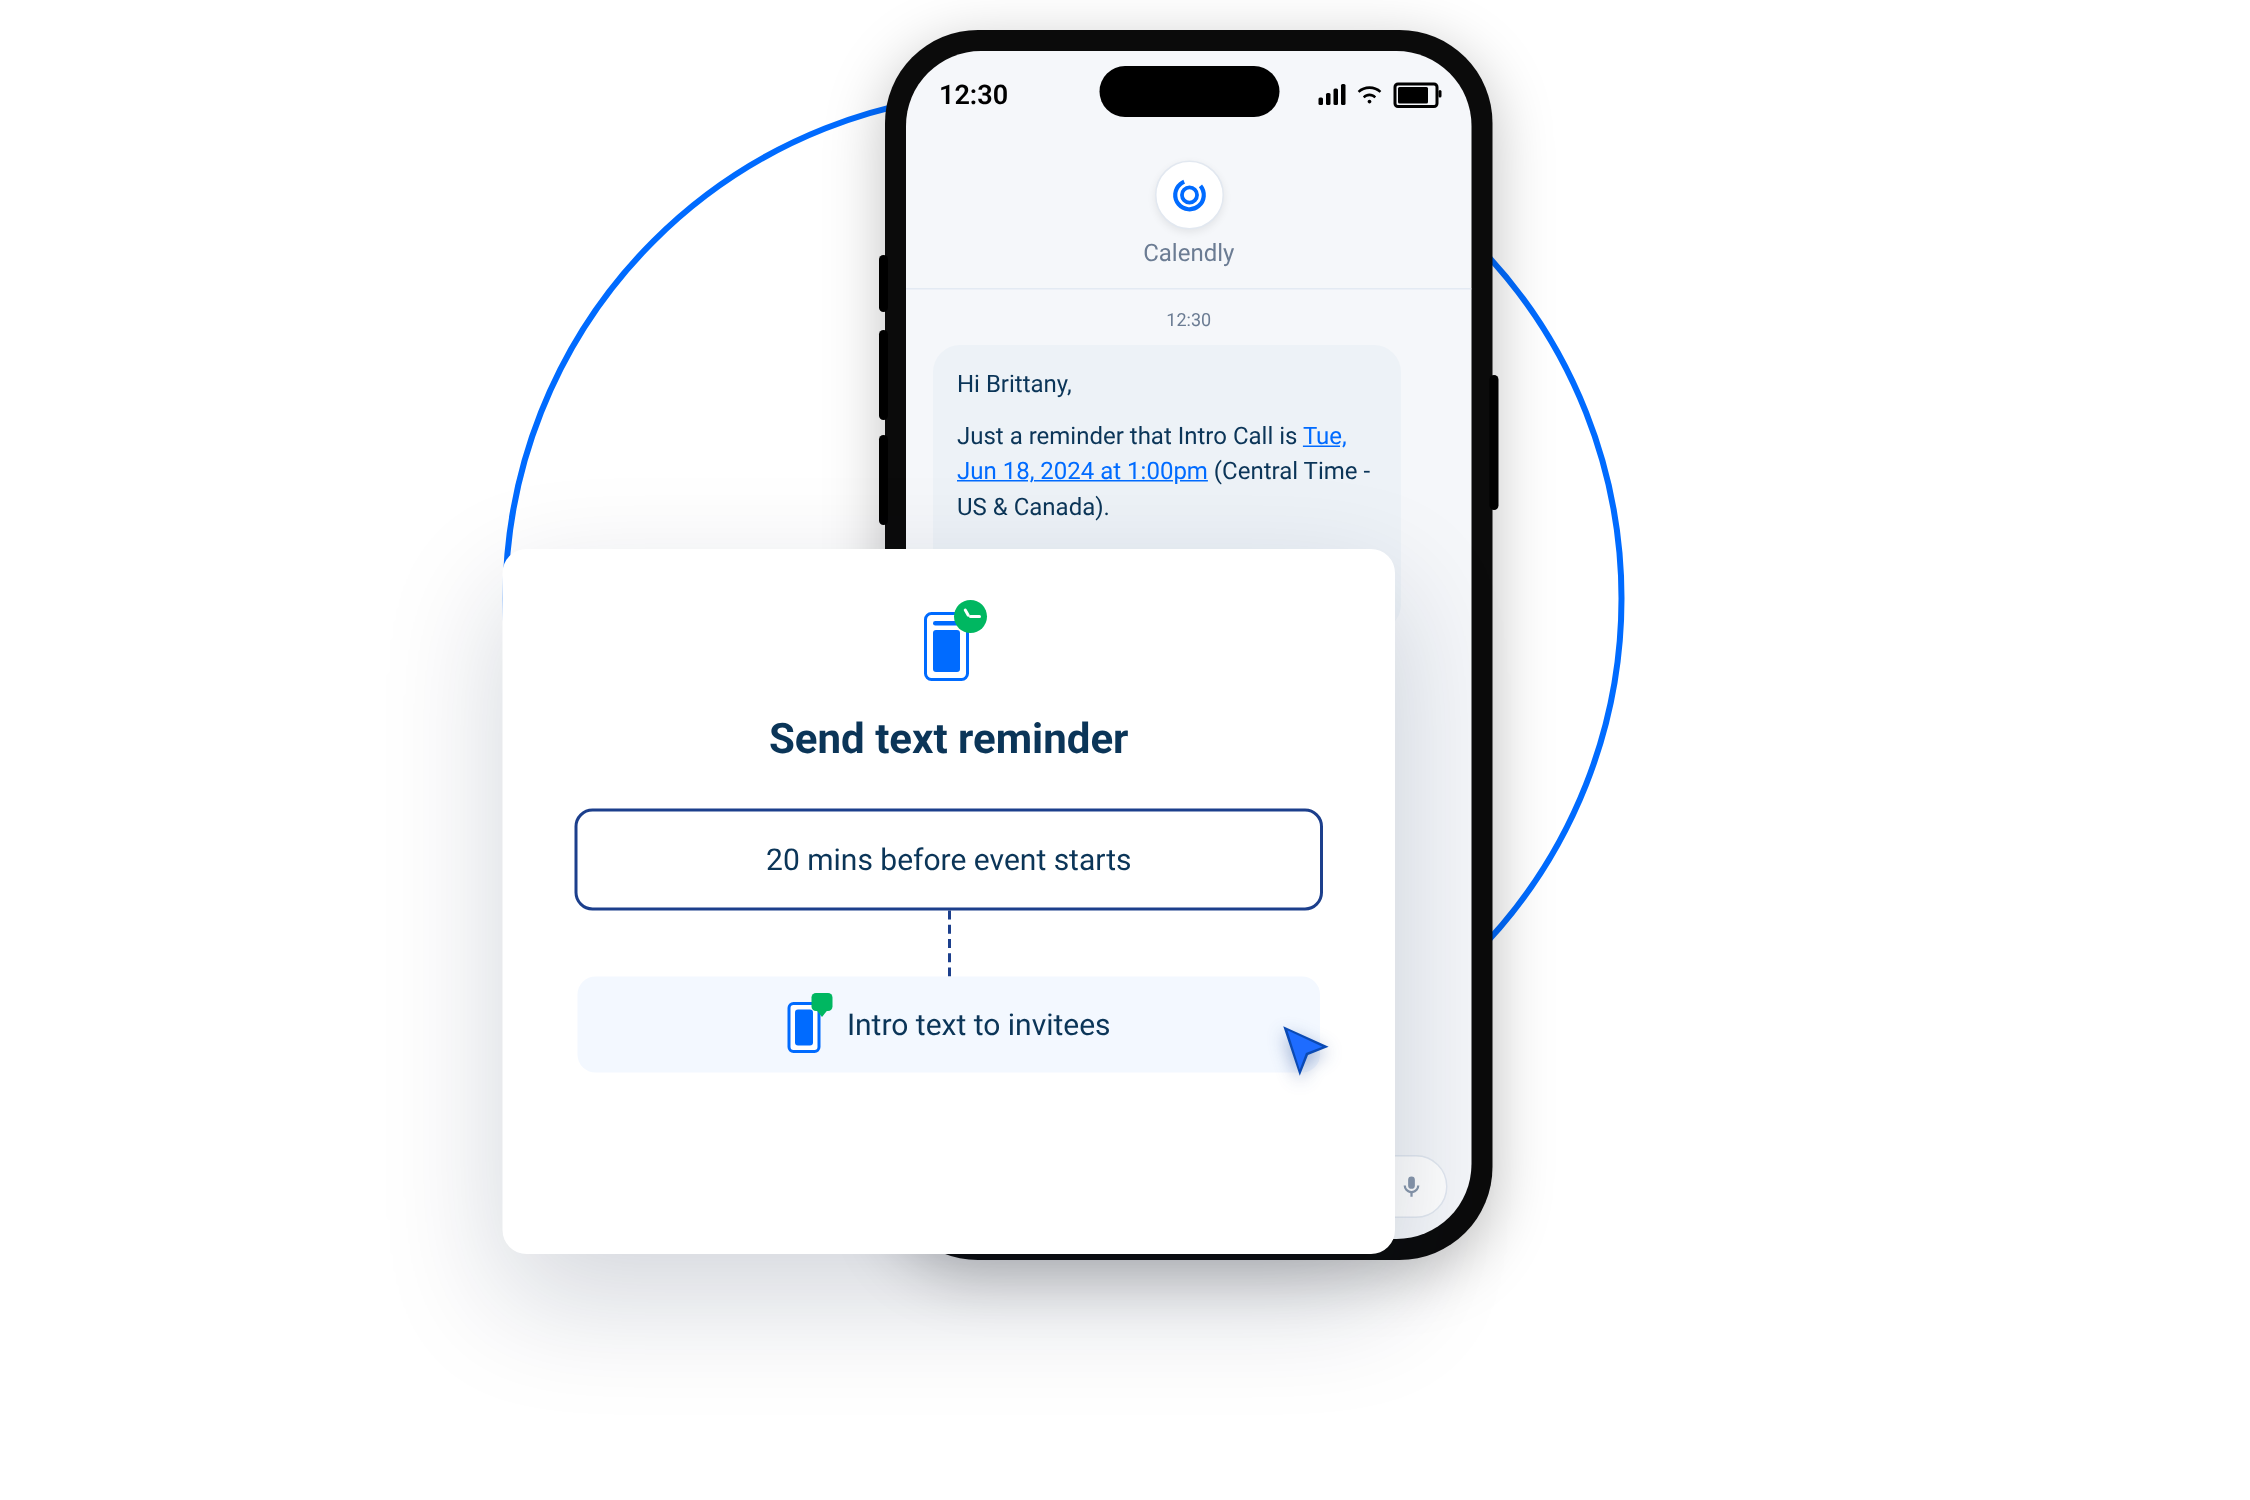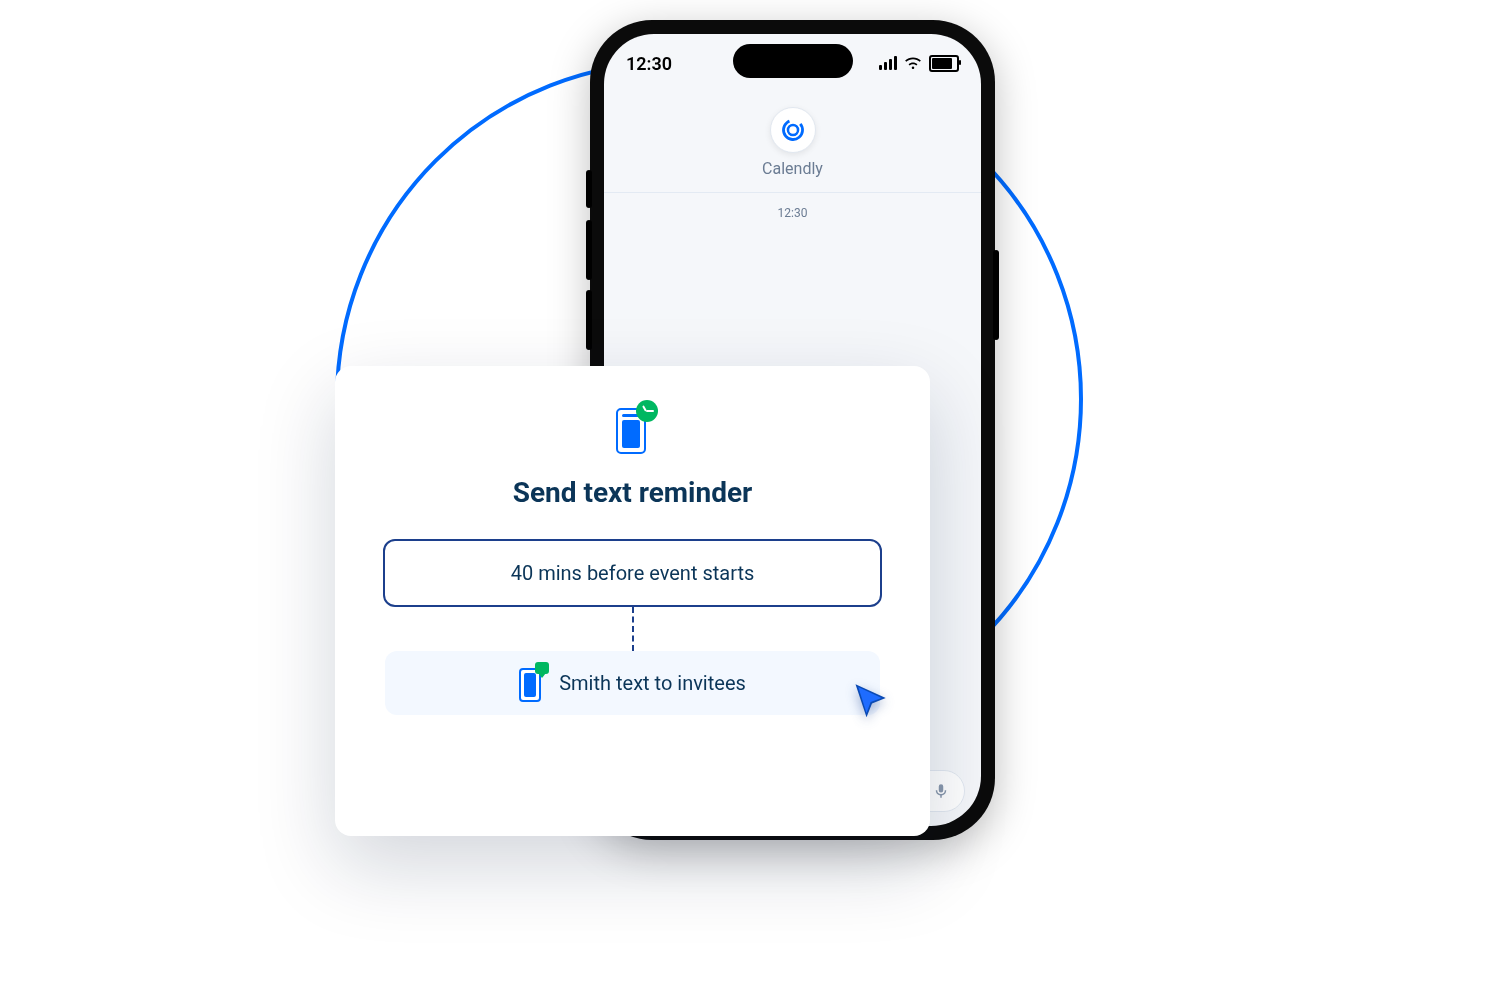--- a/index.html
+++ b/index.html
@@ -112,46 +112,56 @@
           <svg viewBox="0 0 100 100">
             <circle cx="50" cy="50" r="34" fill="none" stroke="#006BFF" stroke-width="10" stroke-dasharray="170 50" transform="rotate(-40 50 50)"></circle>
             <circle cx="50" cy="50" r="18" fill="none" stroke="#006BFF" stroke-width="9"></circle>
           </svg>
         </div>
         <div class="name">Calendly</div>
       </div>
 
       <div class="thread">
         <div class="ts">12:30</div>
+        <div class="bubble">
+          <p>Hi Brittany,</p>
+          <div class="gap"></div>
+          <p>
+            <span>Just a reminder that Intro Call is </span><span class="link">Tue, Jun 18, 2024 at 1:00pm</span><span> (Central Time - US &amp; Canada).</span>
+          </p>
+          <div class="gap"></div>
+          <p>See you then!</p>
+          <p>David Smith via Calendly</p>
+        </div>
       </div>
 
       <div class="composer">
         <svg class="mic" viewBox="0 0 24 24">
             <path fill="currentColor" d="M12 14a3 3 0 0 0 3-3V6a3 3 0 1 0-6 0v5a3 3 0 0 0 3 3zm5-3a5 5 0 0 1-10 0H5a7 7 0 0 0 6 6.9V21h2v-3.1A7 7 0 0 0 19 11h-2z"></path>
           </svg>
       </div>
     </div>
   </div>
 
   <div class="card">
     <div class="icon-stack">
       <span class="pico"></span>
       <span class="clk"></span>
     </div>
     <h2>Send text reminder</h2>
     <div class="pill out">
-      <span>40 mins before event starts</span>
+      <span>20 mins before event starts</span>
     </div>
     <div class="connector"></div>
     <div class="pill act">
       <span class="pi">
         <span class="ph"></span>
           <span class="sq"></span>
       </span>
-      <span>Smith text to invitees</span>
+      <span>Intro text to invitees</span>
       <span class="cursor">
         <svg viewBox="0 0 32 32">
             <path fill="#0B4AB3" d="M4 3l8 24 4-10 10-4z"></path>
             <path fill="#1E6CFF" d="M6 5l6 19 3-8 8-3z"></path>
           </svg>
       </span>
     </div>
   </div>
 </div>
 

